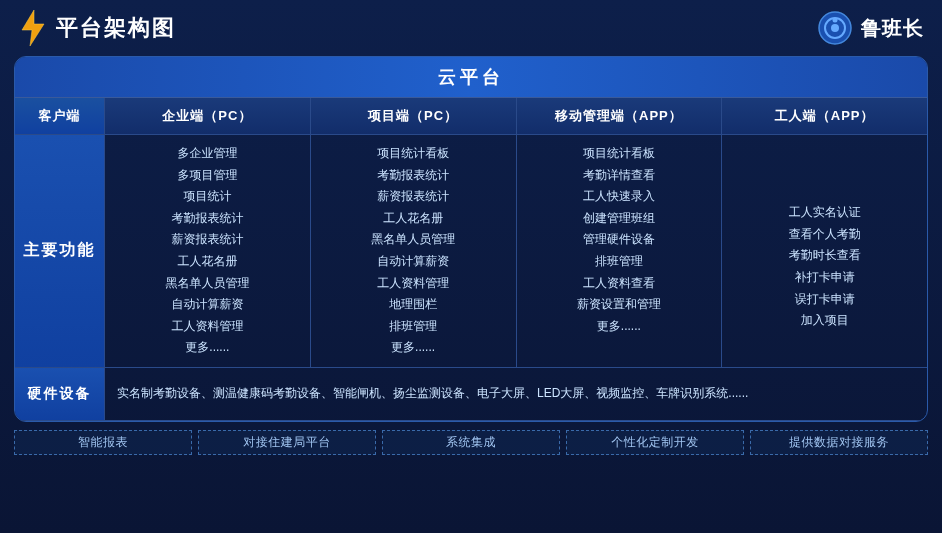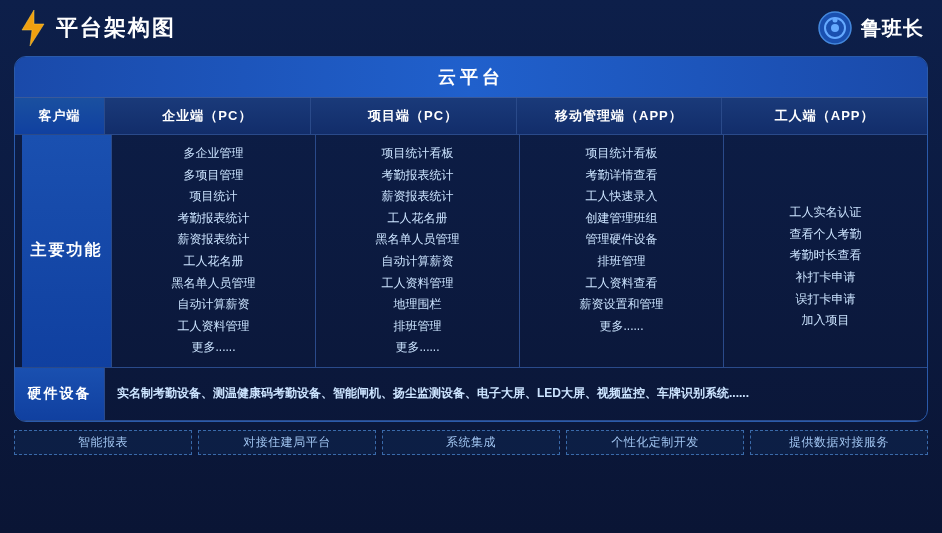--- a/index.html
+++ b/index.html
@@ -111,21 +111,20 @@
       align-items: center;
       justify-content: center;
       background: linear-gradient(180deg, #1a50b0 0%, #1040a0 100%);
       color: #ffffff;
       font-size: 16px;
       font-weight: bold;
       letter-spacing: 2px;
       border-right: 1px solid #2a4a8a;
       padding: 10px 4px;
       writing-mode: horizontal-tb;
-      margin-left: 7px;
     }
 
     .col-content {
       flex: 1;
       padding: 8px 6px;
       border-right: 1px solid #2a4a8a;
       color: #cce4ff;
       font-size: 12px;
       line-height: 1.8;
       text-align: center;
@@ -163,21 +162,20 @@
     }
 
     .hardware-content {
       flex: 1;
       padding: 9px 12px;
       color: #cce4ff;
       font-size: 12px;
       line-height: 1.6;
       display: flex;
       align-items: center;
-      font-weight: bold;
     }
 
     
     .features-row {
       display: flex;
       gap: 0;
       margin-top: 8px;
     }
 
     .feature-item {

